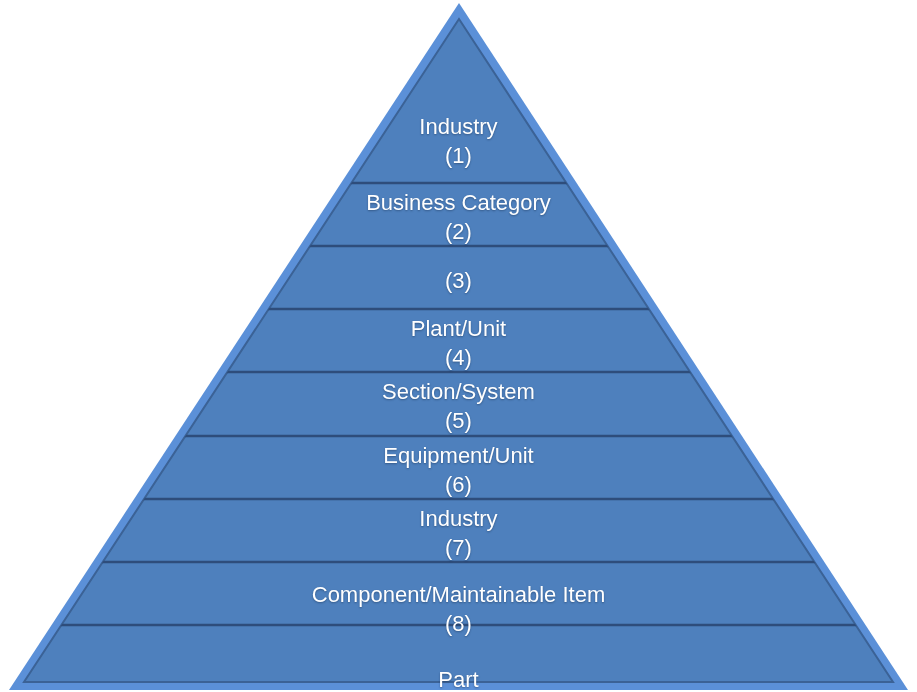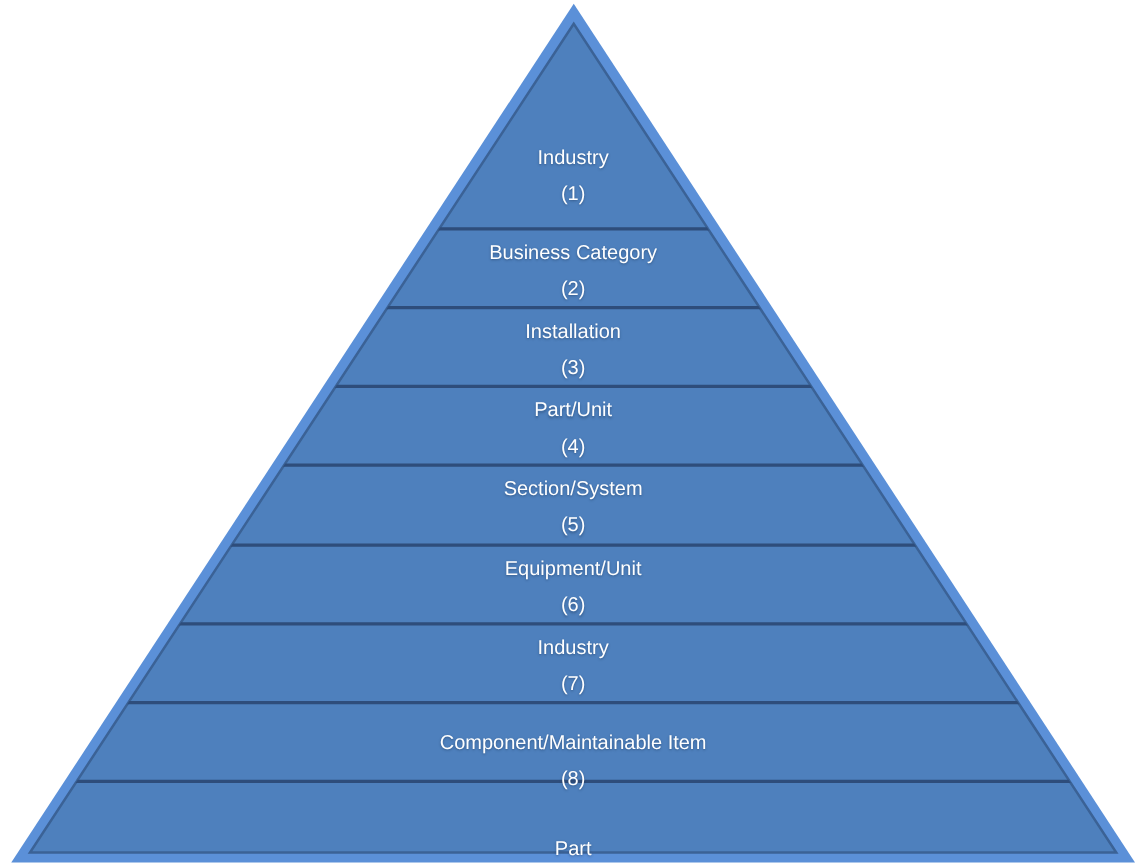--- a/index.html
+++ b/index.html
@@ -27,21 +27,21 @@
     position: absolute;
     left: 0;
     width: 917px;
     height: 58px;
     display: flex;
     flex-direction: column;
     align-items: center;
     justify-content: center;
     text-align: center;
     color: #ffffff;
-    font-size: 16px;
+    font-size: 22px;
     line-height: 29px;
     text-shadow: 0 1px 2px rgba(20, 40, 70, 0.45);
     pointer-events: none;
     white-space: nowrap;
   }
   .lvl-1 { top: 112px; }
   .lvl-2 { top: 188px; }
   .lvl-3 { top: 251px; }
   .lvl-4 { top: 314px; }
   .lvl-5 { top: 377px; align-items: center; }
@@ -80,25 +80,24 @@
 
   <div class="level-text lvl-1">
     <span>Industry</span>
     <span>(1)</span>
   </div>
   <div class="level-text lvl-2">
     <span>Business Category</span>
     <span>(2)</span>
   </div>
   <div class="level-text lvl-3">
-    <span>Installation</span>
     <span>(3)</span>
   </div>
   <div class="level-text lvl-4">
-    <span>Part/Unit</span>
+    <span>Plant/Unit</span>
     <span>(4)</span>
   </div>
   <div class="level-text lvl-5">
     <span>Section/System</span>
     <span>(5)</span>
   </div>
   <div class="level-text lvl-6">
     <span>Equipment/Unit</span>
     <span>(6)</span>
   </div>

